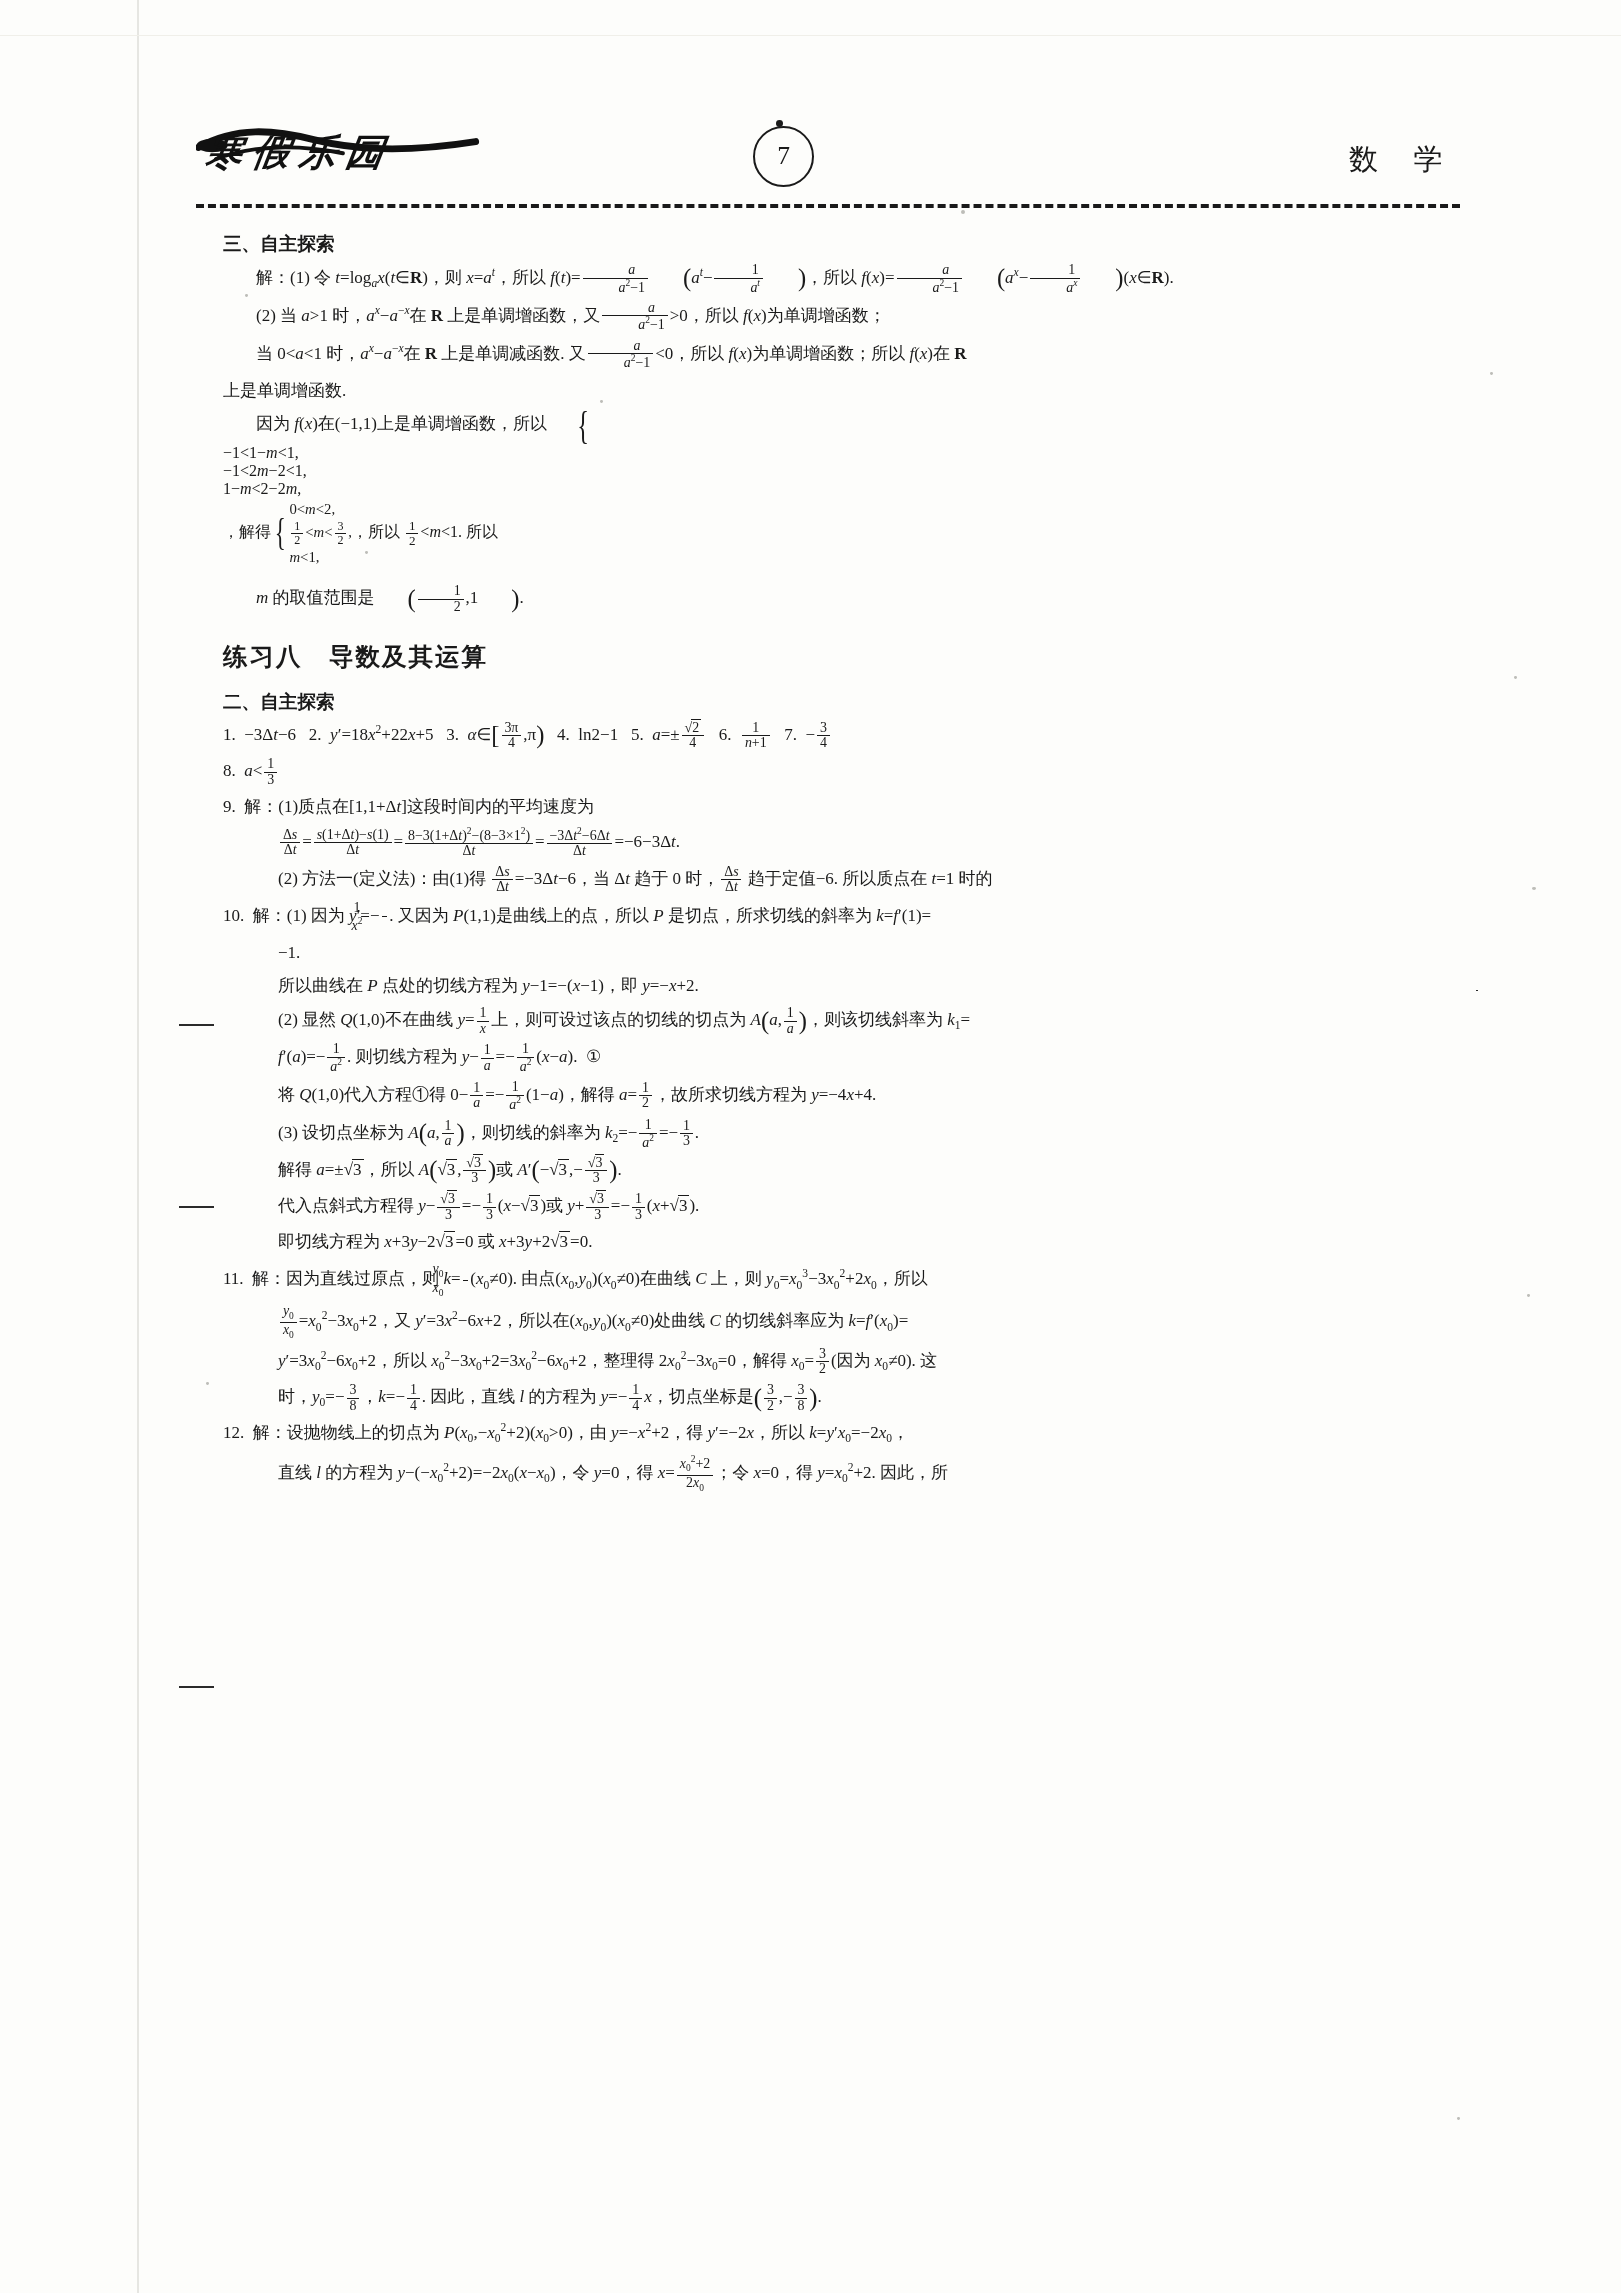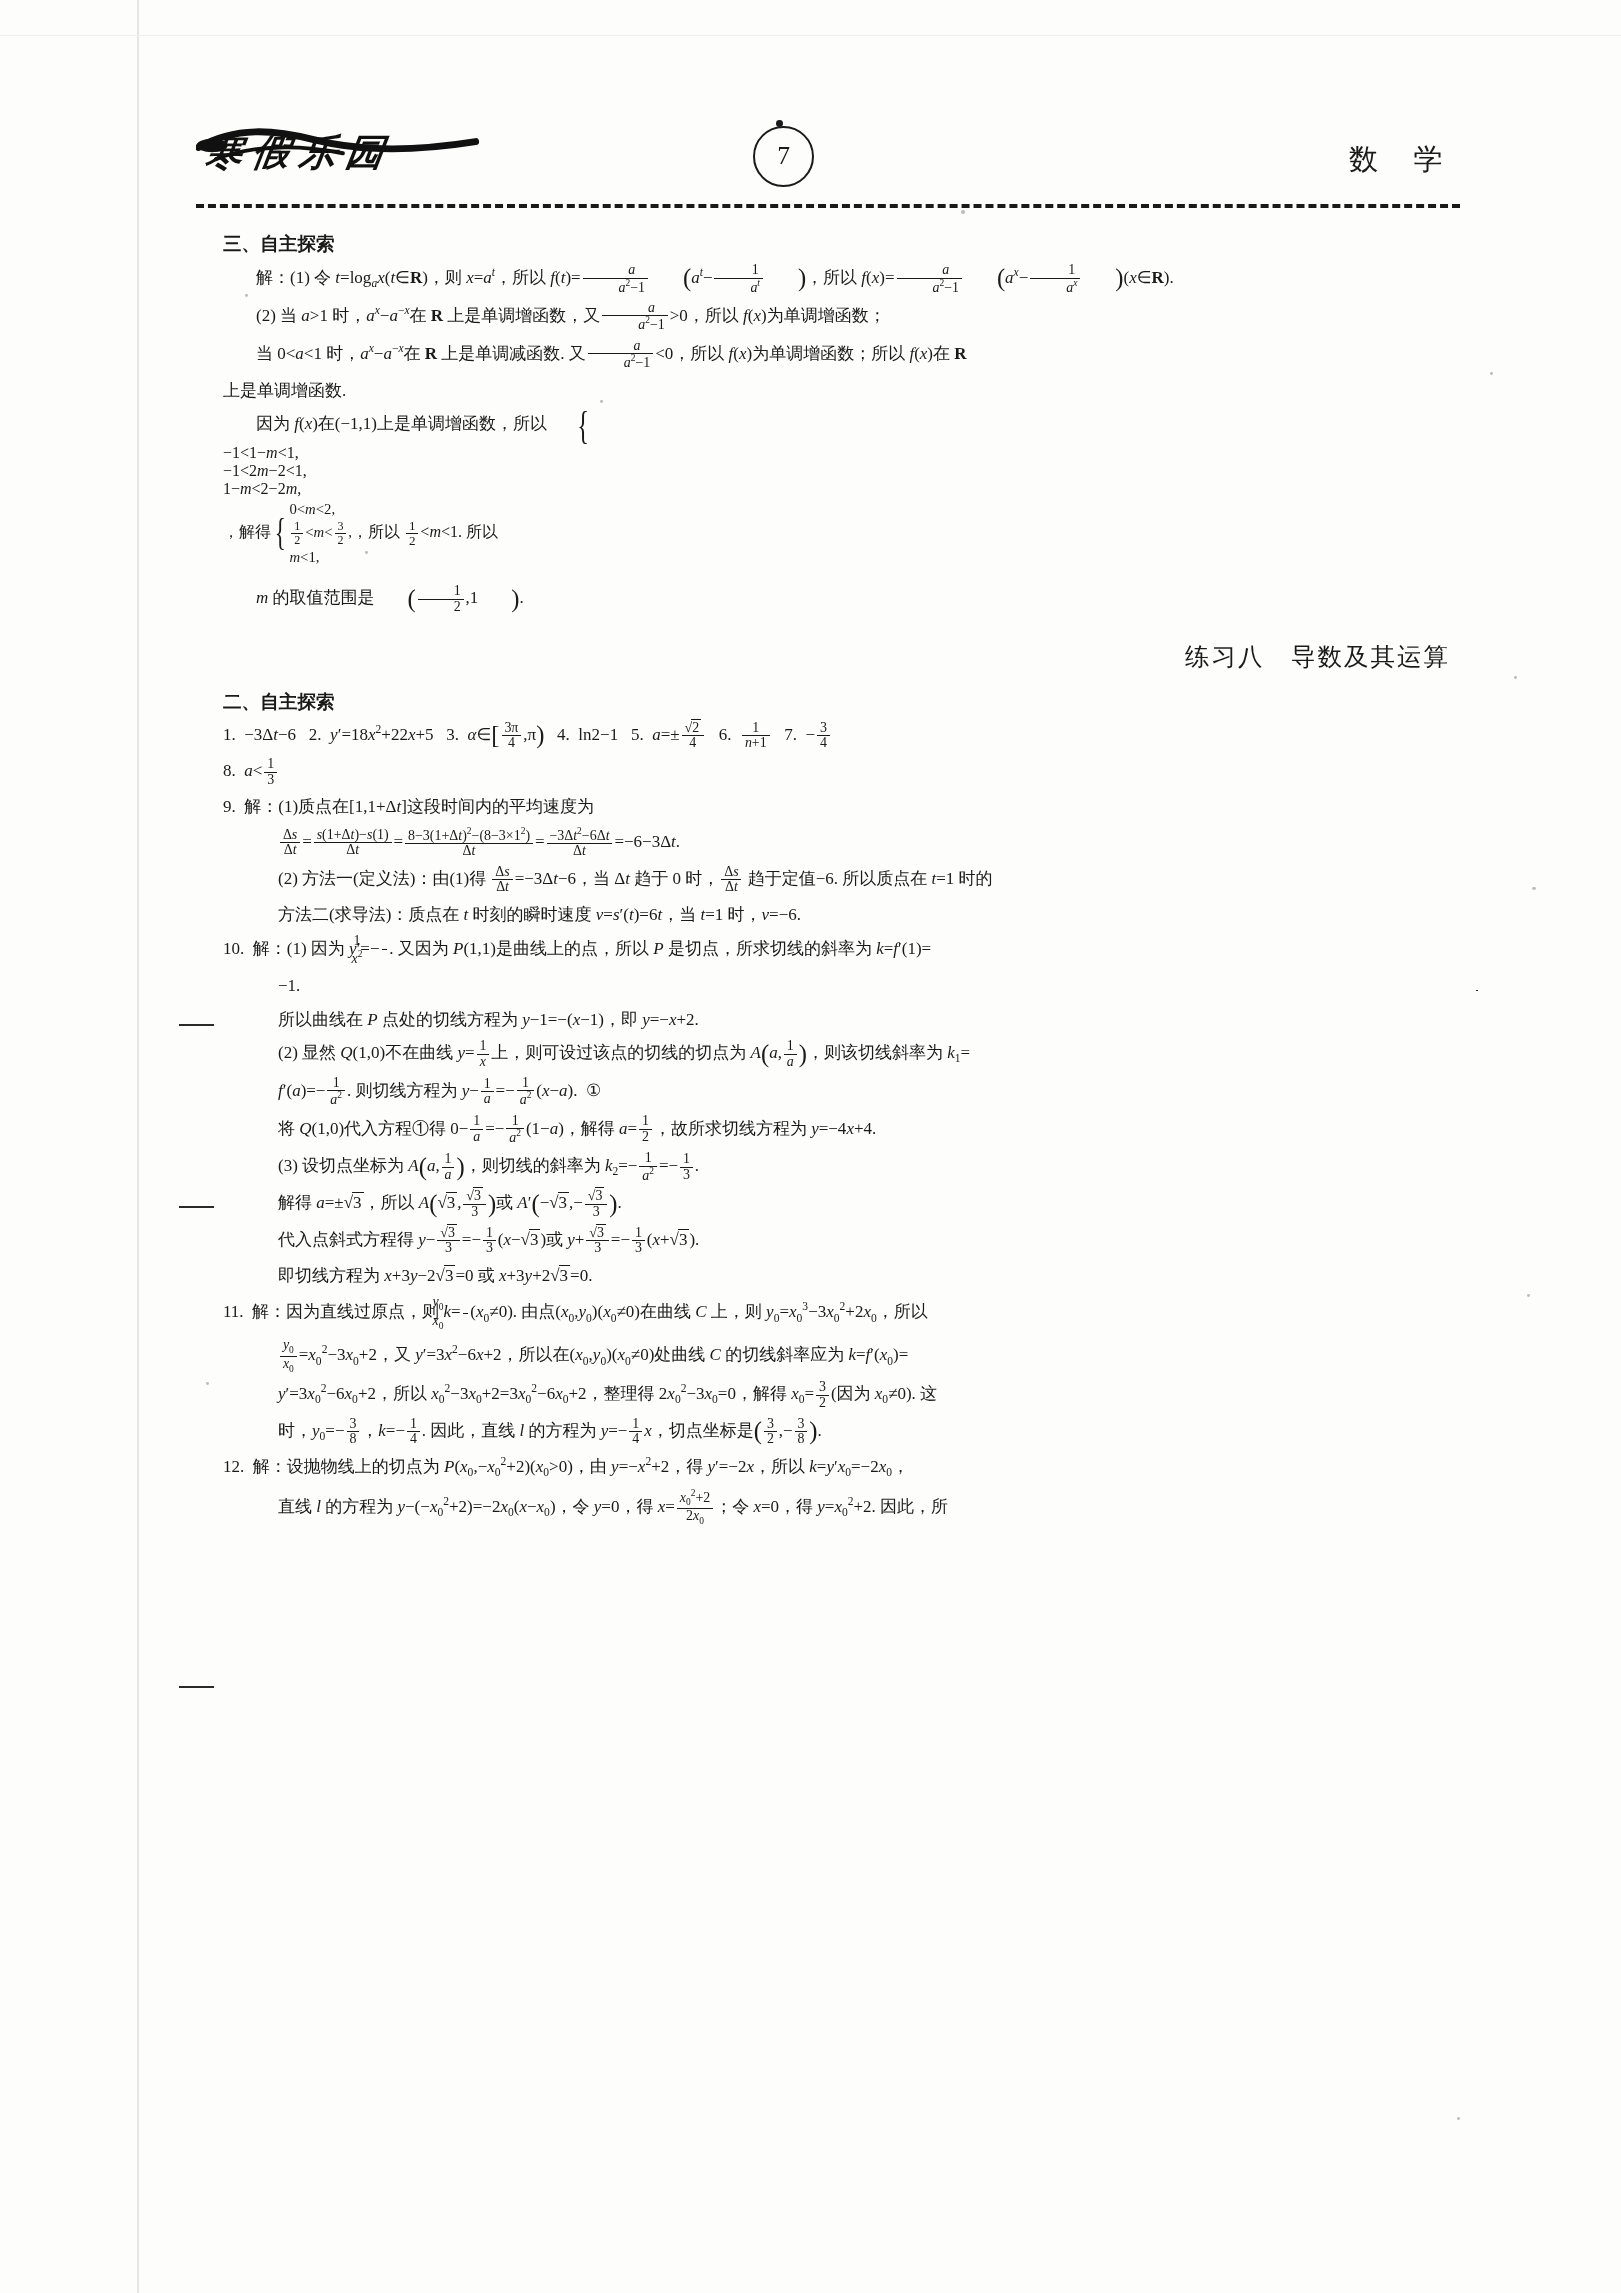--- a/index.html
+++ b/index.html
@@ -51,23 +51,23 @@
   }
 
   .content {
     position:absolute; left:223px; top:227px; width:1227px;
   }
   .sec-head {
     font-family:"DejaVu Sans", sans-serif;
     font-weight:bold; font-size:18.6px; margin:3.9px 0 5.9px 0;
   }
   .exercise-title {
-    text-align:right;
+    text-align:left;
     font-family:"DejaVu Sans", sans-serif;
-    font-weight:normal; font-size:24.5px;
+    font-weight:bold; font-size:24.5px;
     margin:25.5px 0 15.7px 0;
     letter-spacing:2px;
   }
   p.l {
     margin:6px 0; font-size:17px; line-height:1.62;
     font-family:"Liberation Serif", serif;
   }
   .ind1 { text-indent:33px; }
   .hang2 { padding-left:55px; text-indent:-55px; }
   .blk { padding-left:55px; }
@@ -159,23 +159,20 @@
     </p>
 
     <p class="l hang2">
       9.&nbsp; 解：(1)质点在[1,1+Δ<i>t</i>]这段时间内的平均速度为
     </p>
     <p class="l blk">
       <span class="fr"><span class="n">Δ<i>s</i></span><span>Δ<i>t</i></span></span>=<span class="fr"><span class="n"><i>s</i>(1+Δ<i>t</i>)−<i>s</i>(1)</span><span>Δ<i>t</i></span></span>=<span class="fr"><span class="n">8−3(1+Δ<i>t</i>)<sup>2</sup>−(8−3×1<sup>2</sup>)</span><span>Δ<i>t</i></span></span>=<span class="fr"><span class="n">−3Δ<i>t</i><sup>2</sup>−6Δ<i>t</i></span><span>Δ<i>t</i></span></span>=−6−3Δ<i>t</i>.
     </p>
     <p class="l blk">
       (2) 方法一(定义法)：由(1)得 <span class="fr"><span class="n">Δ<i>s</i></span><span>Δ<i>t</i></span></span>=−3Δ<i>t</i>−6，当 Δ<i>t</i> 趋于 0 时，<span class="fr"><span class="n">Δ<i>s</i></span><span>Δ<i>t</i></span></span> 趋于定值−6. 所以质点在 <i>t</i>=1 时的
-    </p>
-    <p class="l blk">
-      方法二(求导法)：质点在 <i>t</i> 时刻的瞬时速度 <i>v</i>=<i>s</i>′(<i>t</i>)=6<i>t</i>，当 <i>t</i>=1 时，<i>v</i>=−6.
     </p>
 
     <p class="l hang2">
       10.&nbsp; 解：(1) 因为 <i>y</i>′=−<span class="fr"><span class="n">1</span><span><i>x</i><sup>2</sup></span></span>. 又因为 <i>P</i>(1,1)是曲线上的点，所以 <i>P</i> 是切点，所求切线的斜率为 <i>k</i>=<i>f</i>′(1)=
     </p>
     <p class="l blk">−1.</p>
     <p class="l blk">
       所以曲线在 <i>P</i> 点处的切线方程为 <i>y</i>−1=−(<i>x</i>−1)，即 <i>y</i>=−<i>x</i>+2.
     </p>
     <p class="l blk">

